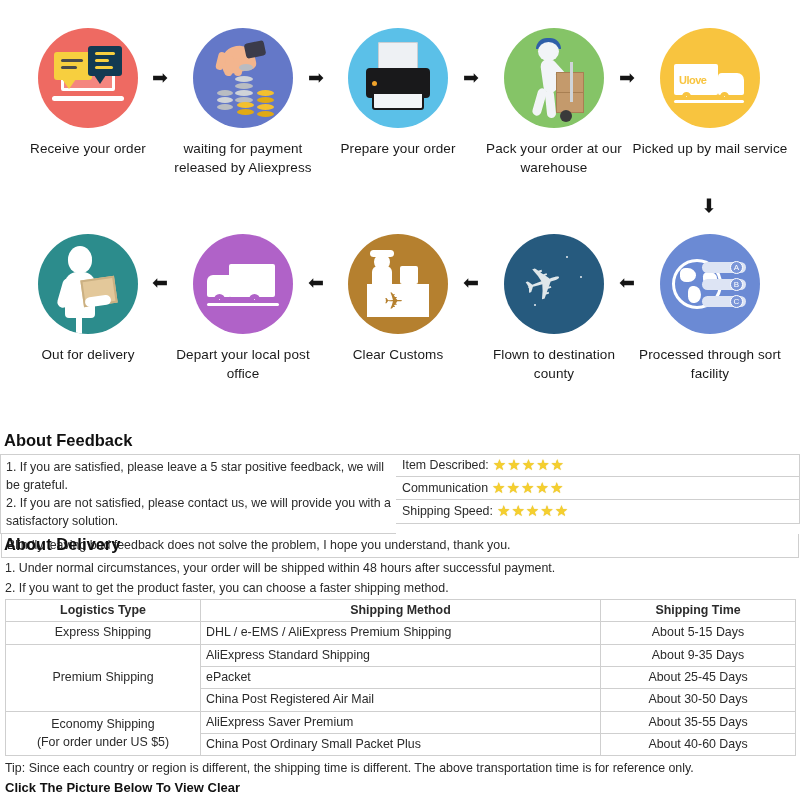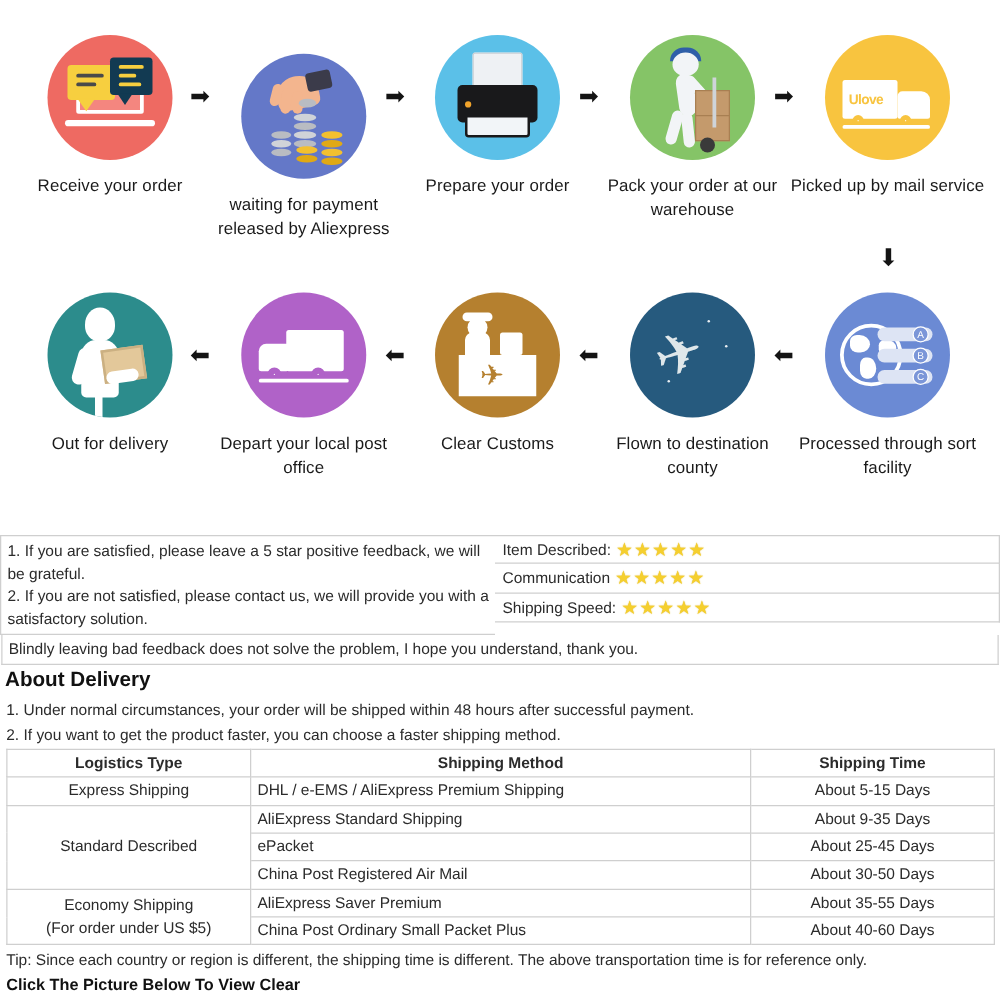--- a/index.html
+++ b/index.html
@@ -151,21 +151,21 @@
         <div class="ic bub-d">
           <div class="ln" style="background:#f7cf3f;width:20px;left:7px;top:6px;"></div>
           <div class="ln" style="background:#f7cf3f;width:14px;left:7px;top:13px;"></div>
           <div class="ln" style="background:#f7cf3f;width:18px;left:7px;top:20px;"></div>
         </div>
       </div>
       <div class="step-label">Receive your order</div>
     </div>
     <span class="arrow" style="left:152px;top:68px;">➡</span>
 
-    <div class="step" style="left:165px;top:43px;">
+    <div class="step" style="left:165px;top:28px;">
       <div class="circle" style="background:#6478c8;">
         <div class="ic hand"></div>
         <div class="ic cuff"></div>
         <div class="ic finger" style="height:18px;left:24px;top:24px;transform:rotate(14deg);"></div>
         <div class="ic finger" style="height:20px;left:32px;top:28px;transform:rotate(6deg);"></div>
         <div class="ic finger" style="height:18px;left:41px;top:30px;"></div>
         <div class="ic coin" style="width:14px;height:7px;background:#b9bcc2;left:46px;top:36px;"></div>
         <div class="ic stk" style="left:24px;top:62px;">
           <div class="coin" style="width:16px;height:6px;background:#b9bcc2;margin-bottom:1px;"></div>
           <div class="coin" style="width:16px;height:6px;background:#d0d3d8;margin-bottom:1px;"></div>
@@ -301,20 +301,21 @@
         <div class="ic dp-arm" style="left:22px;top:44px;transform:rotate(16deg);"></div>
         <div class="ic dp-box"></div>
         <div class="ic dp-arm" style="left:47px;top:62px;width:26px;height:10px;transform:rotate(-8deg);"></div>
         <div class="ic" style="width:6px;height:18px;background:#fff;left:38px;top:82px;"></div>
       </div>
       <div class="step-label">Out for delivery</div>
     </div>
   </div>
 
   <div class="sect" style="top:428px;">
+    <div class="h2">About Feedback</div>
 
     <div class="fb-grid">
       <div class="fb-left" style="white-space:pre-line;">1. If you are satisfied,  please leave a 5 star positive feedback, we will be grateful.
 2. If you are not satisfied, please contact us, we will provide you with a satisfactory solution.</div>
       <div class="fb-right">
         <div class="rate-row">
           <span>Item Described:</span>
           <span class="stars">
             <span class="star">★</span><span class="star">★</span><span class="star">★</span><span class="star">★</span><span class="star">★</span>
           </span>
@@ -355,21 +356,21 @@
           <th class="c-head">Shipping Time</th>
         </tr>
       </thead>
       <tbody>
         <tr>
           <td class="c-cent" rowspan="1">Express Shipping</td>
           <td>DHL / e-EMS / AliExpress Premium Shipping</td>
           <td class="c-cent">About 5-15 Days</td>
         </tr>
         <tr>
-          <td class="c-cent" rowspan="3">Standard Described</td>
+          <td class="c-cent" rowspan="3">Premium Shipping</td>
           <td>AliExpress Standard Shipping</td>
           <td class="c-cent">About 9-35 Days</td>
         </tr>
         <tr>
           <td>ePacket</td>
           <td class="c-cent">About 25-45 Days</td>
         </tr>
         <tr>
           <td>China Post Registered Air Mail</td>
           <td class="c-cent">About 30-50 Days</td>

